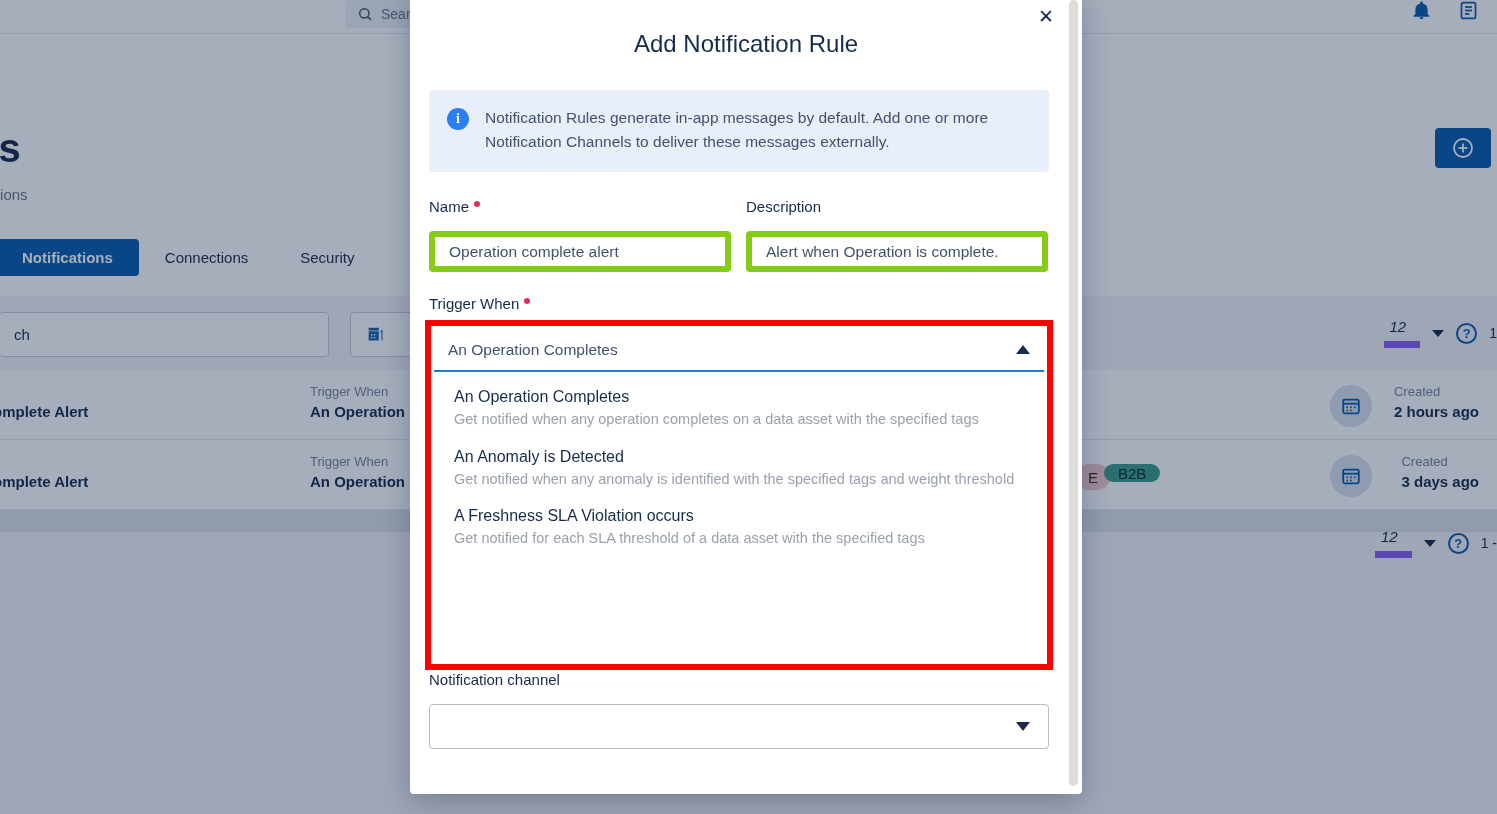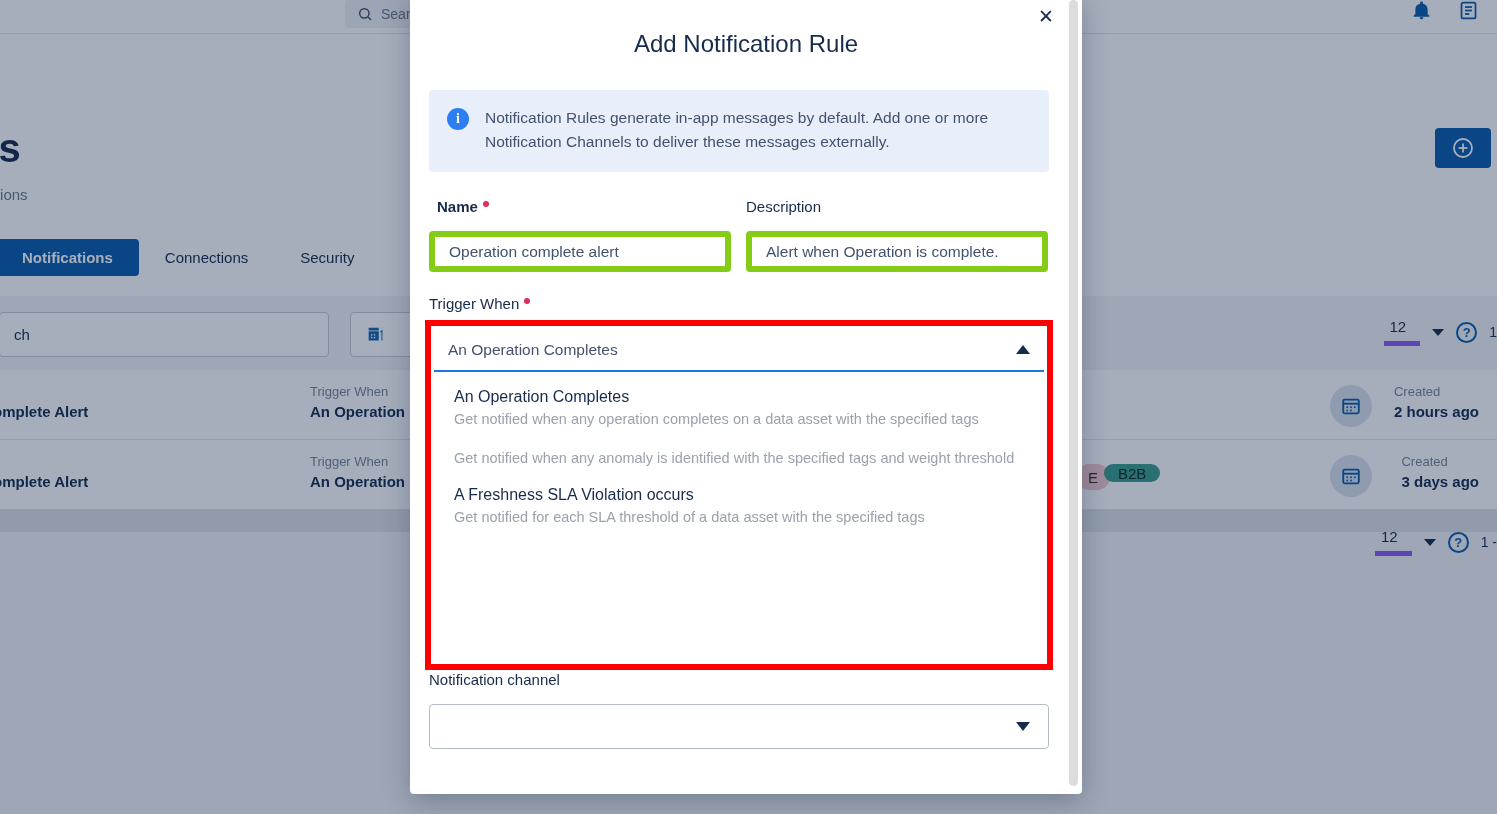--- a/index.html
+++ b/index.html
@@ -57,21 +57,21 @@
 
   .bg-addbtn {
     position: absolute; right: 6px; top: 94px; width: 56px; height: 40px;
     background: #0b5cab; border-radius: 4px;
     display: flex; align-items: center; justify-content: center;
   }
   .bg-addbtn svg { width: 24px; height: 24px; color: #ffffff; }
 
   .bg-pager1 { position: absolute; right: 0px; top: 284px; display: flex; align-items: center; gap: 12px; }
   .bg-pager2 { position: absolute; right: 0px; top: 494px; display: flex; align-items: center; gap: 12px; }
-  .pg-num { font-size: 15px; color: #172b4d; border-bottom: 5px solid #8b5cf6; padding: 0 14px 6px 6px; position: relative; }
+  .pg-num { font-size: 15px; color: #172b4d; border-bottom: 7px solid #8b5cf6; padding: 0 14px 6px 6px; position: relative; font-style: italic; }
   .pg-caret { width: 0; height: 0; border-left: 6px solid transparent; border-right: 6px solid transparent; border-top: 7px solid #172b4d; }
   .pg-help { width: 21px; height: 21px; border: 2px solid #0b5cab; border-radius: 50%; color: #0b5cab; font-size: 13px; display: flex; align-items: center; justify-content: center; font-weight: 600; }
   .pg-range { font-size: 14px; color: #172b4d; white-space: nowrap; }
 
   .bg-rows { position: absolute; left: 0; top: 336px; right: 0; }
   .bg-row {
     position: relative; height: 70px; border-bottom: 1px solid #e3e6ea; background: #ffffff;
   }
   .cell { position: absolute; top: 14px; }
   .cell .lbl { font-size: 13px; color: #7a8699; margin-bottom: 4px; white-space: nowrap; }
@@ -124,21 +124,21 @@
   .info-ico {
     width: 22px; height: 22px; border-radius: 50%; background: #2b7ff2; flex: none;
     color: #ffffff; font-size: 14px; font-weight: 700; font-family: "Liberation Serif", serif;
     display: flex; align-items: center; justify-content: center; margin-top: 2px;
   }
   .info-text { font-size: 15.5px; line-height: 1.55; color: #42526e; }
 
   .fld-label { font-size: 15px; color: #172b4d; }
   .req-dot { display: inline-block; width: 6px; height: 6px; border-radius: 50%; background: #e02e5c; vertical-align: 5px; margin-left: 5px; }
 
-  .lbl-name  { position: absolute; left: 27px; top: 206px; font-weight: bold; }
+  .lbl-name  { position: absolute; left: 19px; top: 206px; }
   .lbl-desc  { position: absolute; left: 336px; top: 206px; }
   .lbl-trig  { position: absolute; left: 19px; top: 303px; }
   .lbl-chan  { position: absolute; left: 19px; top: 679px; }
 
   .txtbox {
     position: absolute; height: 41px; border: 6px solid #84cc16; border-radius: 4px;
     background: #ffffff; display: flex; align-items: center; padding: 0 14px;
     font-size: 15.5px; color: #42526e;
   }
   .in-name { left: 19px; top: 239px; width: 302px; }
@@ -347,20 +347,21 @@
       <span>An Operation Completes</span>
       <span class="caret-up"></span>
     </div>
 
     <div class="option-list">
       <div class="opt">
         <div class="opt-title">An Operation Completes</div>
         <div class="opt-desc">Get notified when any operation completes on a data asset with the specified tags</div>
       </div>
       <div class="opt">
+        <div class="opt-title">An Anomaly is Detected</div>
         <div class="opt-desc">Get notified when any anomaly is identified with the specified tags and weight threshold</div>
       </div>
       <div class="opt">
         <div class="opt-title">A Freshness SLA Violation occurs</div>
         <div class="opt-desc">Get notified for each SLA threshold of a data asset with the specified tags</div>
       </div>
     </div>
 
     <div class="fld-label lbl-chan">Notification channel</div>
     <div class="chan-select">

